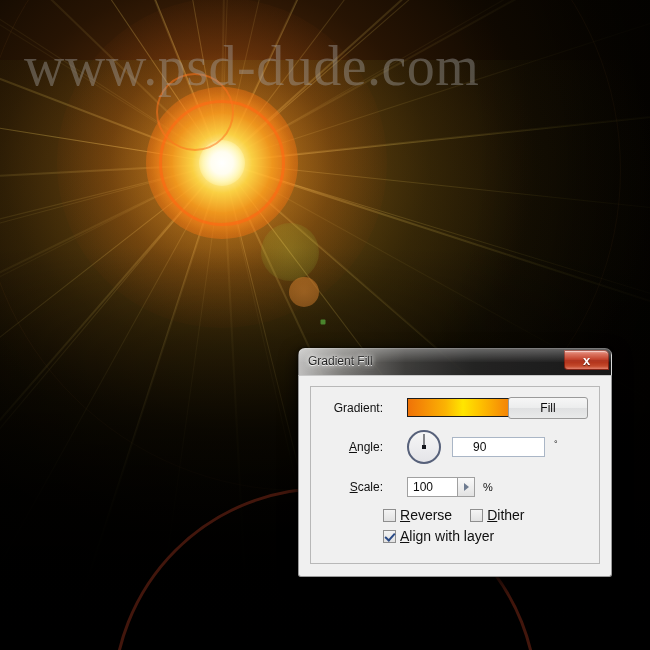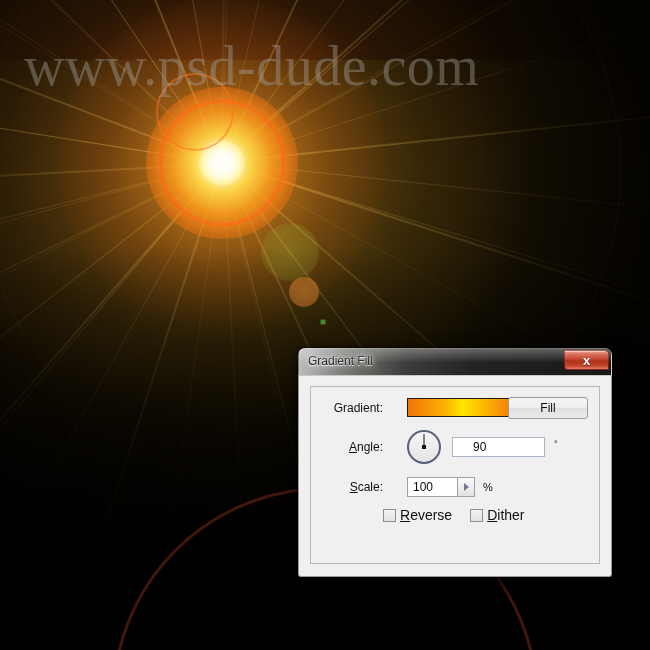--- a/index.html
+++ b/index.html
@@ -636,20 +636,24 @@
           <span class="unit">%</span>
         </div>
 
         <div class="checks">
           <div class="check-line">
             <span class="cb"></span>
             <span class="cb-label"><u>R</u>everse</span>
             <span class="cb"></span>
             <span class="cb-label"><u>D</u>ither</span>
           </div>
+          <div class="check-line">
+            <span class="cb checked"></span>
+            <span class="cb-label"><u>A</u>lign with layer</span>
+          </div>
         </div>
 
         <div class="btn-col">
           <div class="btn">Fill</div>
         </div>
 
       </div>
     </div>
   </div>
 </div>

